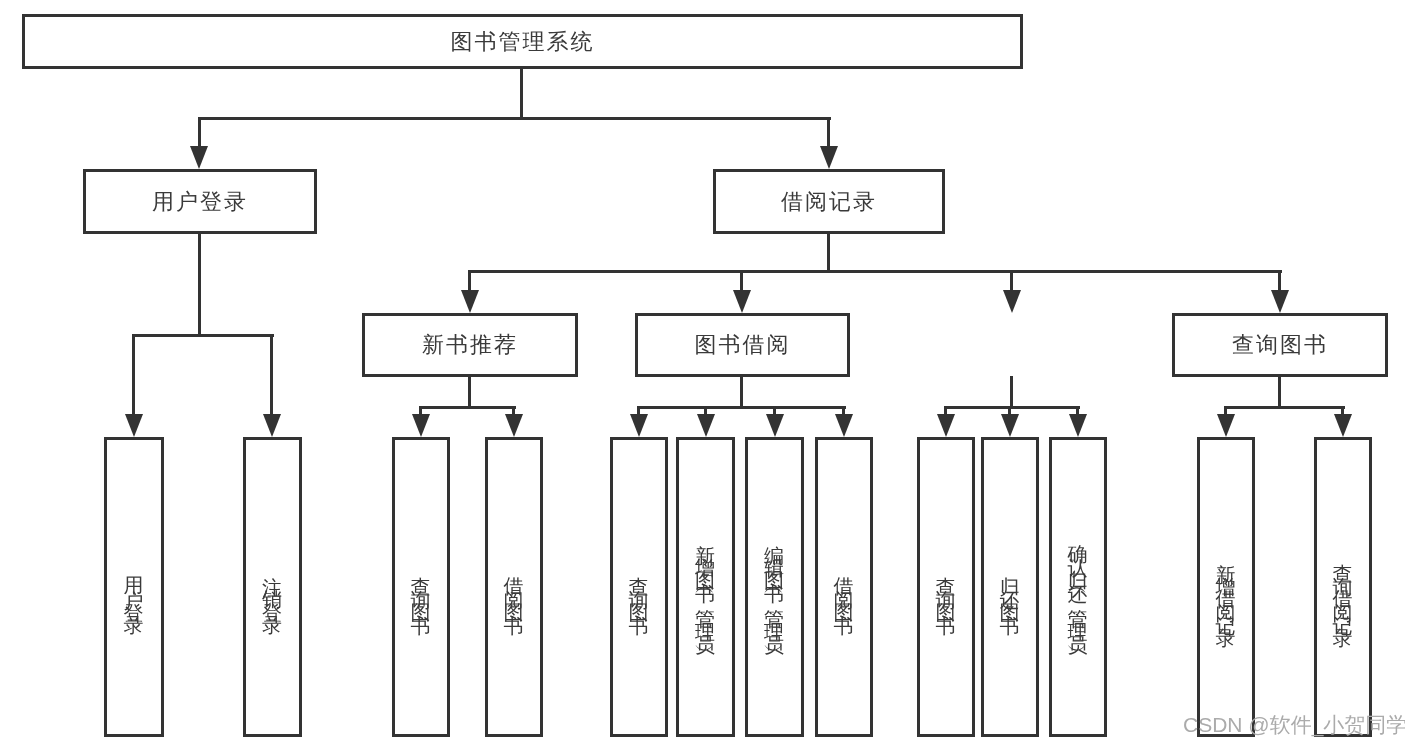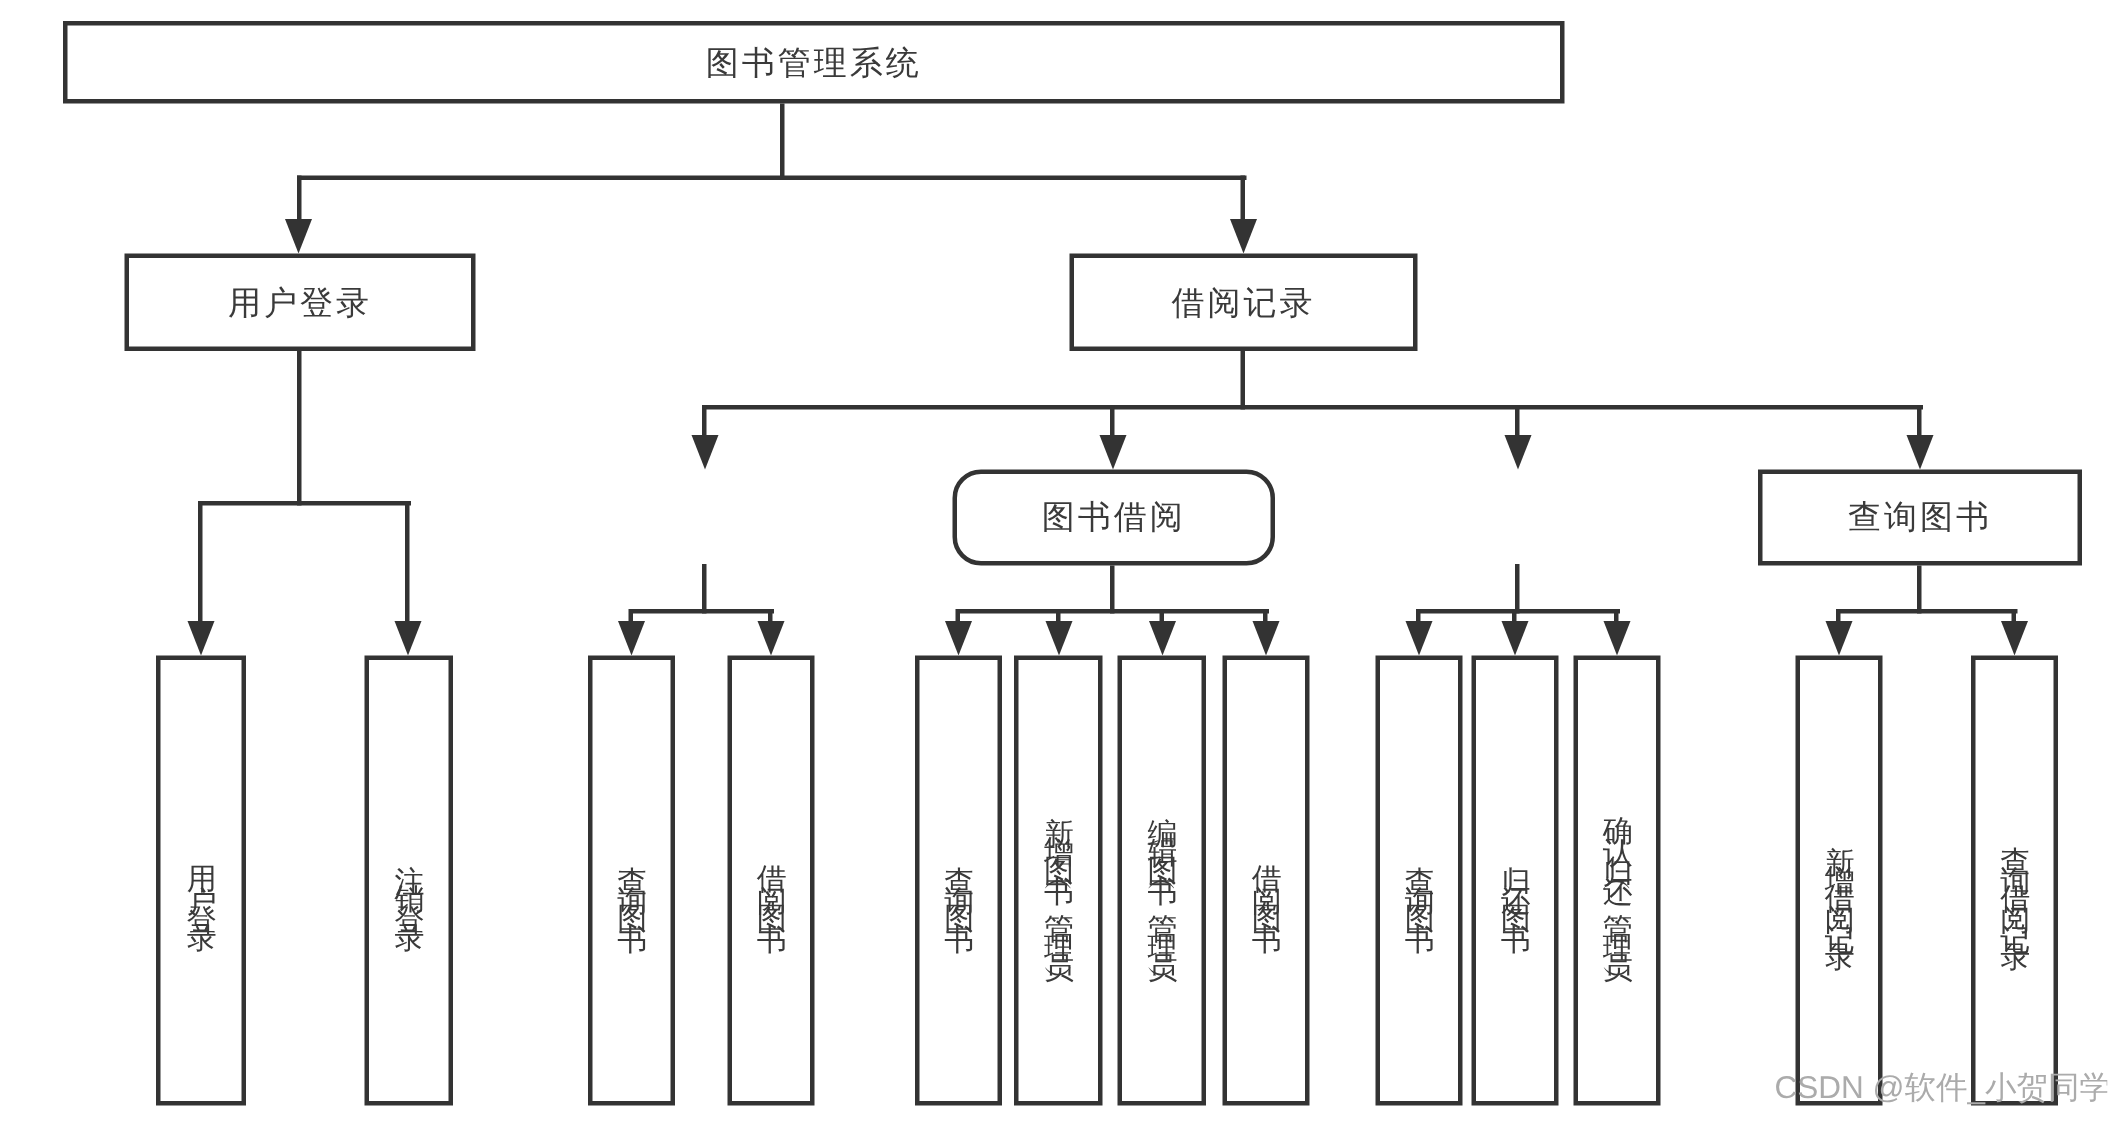--- a/index.html
+++ b/index.html
@@ -114,26 +114,27 @@
   <div class="vl" style="left:1076px;top:406px;height:12px;"></div>
   <div class="ah" style="left:1069px;top:414px;"></div>
 
   <div class="vl" style="left:1278px;top:376px;height:33px;"></div>
   <div class="hl" style="left:1225px;top:406px;width:120px;"></div>
   <div class="vl" style="left:1224px;top:406px;height:12px;"></div>
   <div class="ah" style="left:1217px;top:414px;"></div>
   <div class="vl" style="left:1341px;top:406px;height:12px;"></div>
   <div class="ah" style="left:1334px;top:414px;"></div>
 
-  <div class="hbox" style="left:22px;top:14px;width:1001px;height:55px;margin-left:20px;">图书管理系统</div>
+  <div class="hbox" style="left:22px;top:14px;width:1001px;height:55px;">图书管理系统</div>
 
   <div class="hbox" style="left:83px;top:169px;width:234px;height:65px;">用户登录</div>
   <div class="hbox" style="left:713px;top:169px;width:232px;height:65px;">借阅记录</div>
 
-  <div class="hbox" style="left:635px;top:313px;width:215px;height:64px;border-radius:19px;">图书借阅</div>
+  <div class="hbox" style="left:362px;top:313px;width:216px;height:64px;">新书推荐</div>
+  <div class="hbox" style="left:635px;top:313px;width:215px;height:64px;">图书借阅</div>
   <div class="hbox" style="left:1172px;top:313px;width:216px;height:64px;">查询图书</div>
 
   <div class="vbox" style="left:104px;width:60px;">
     <span>用户登录</span>
     </div>
   <div class="vbox" style="left:243px;width:59px;">
     <span>注销登录</span>
     </div>
 
   <div class="vbox" style="left:392px;width:58px;">

